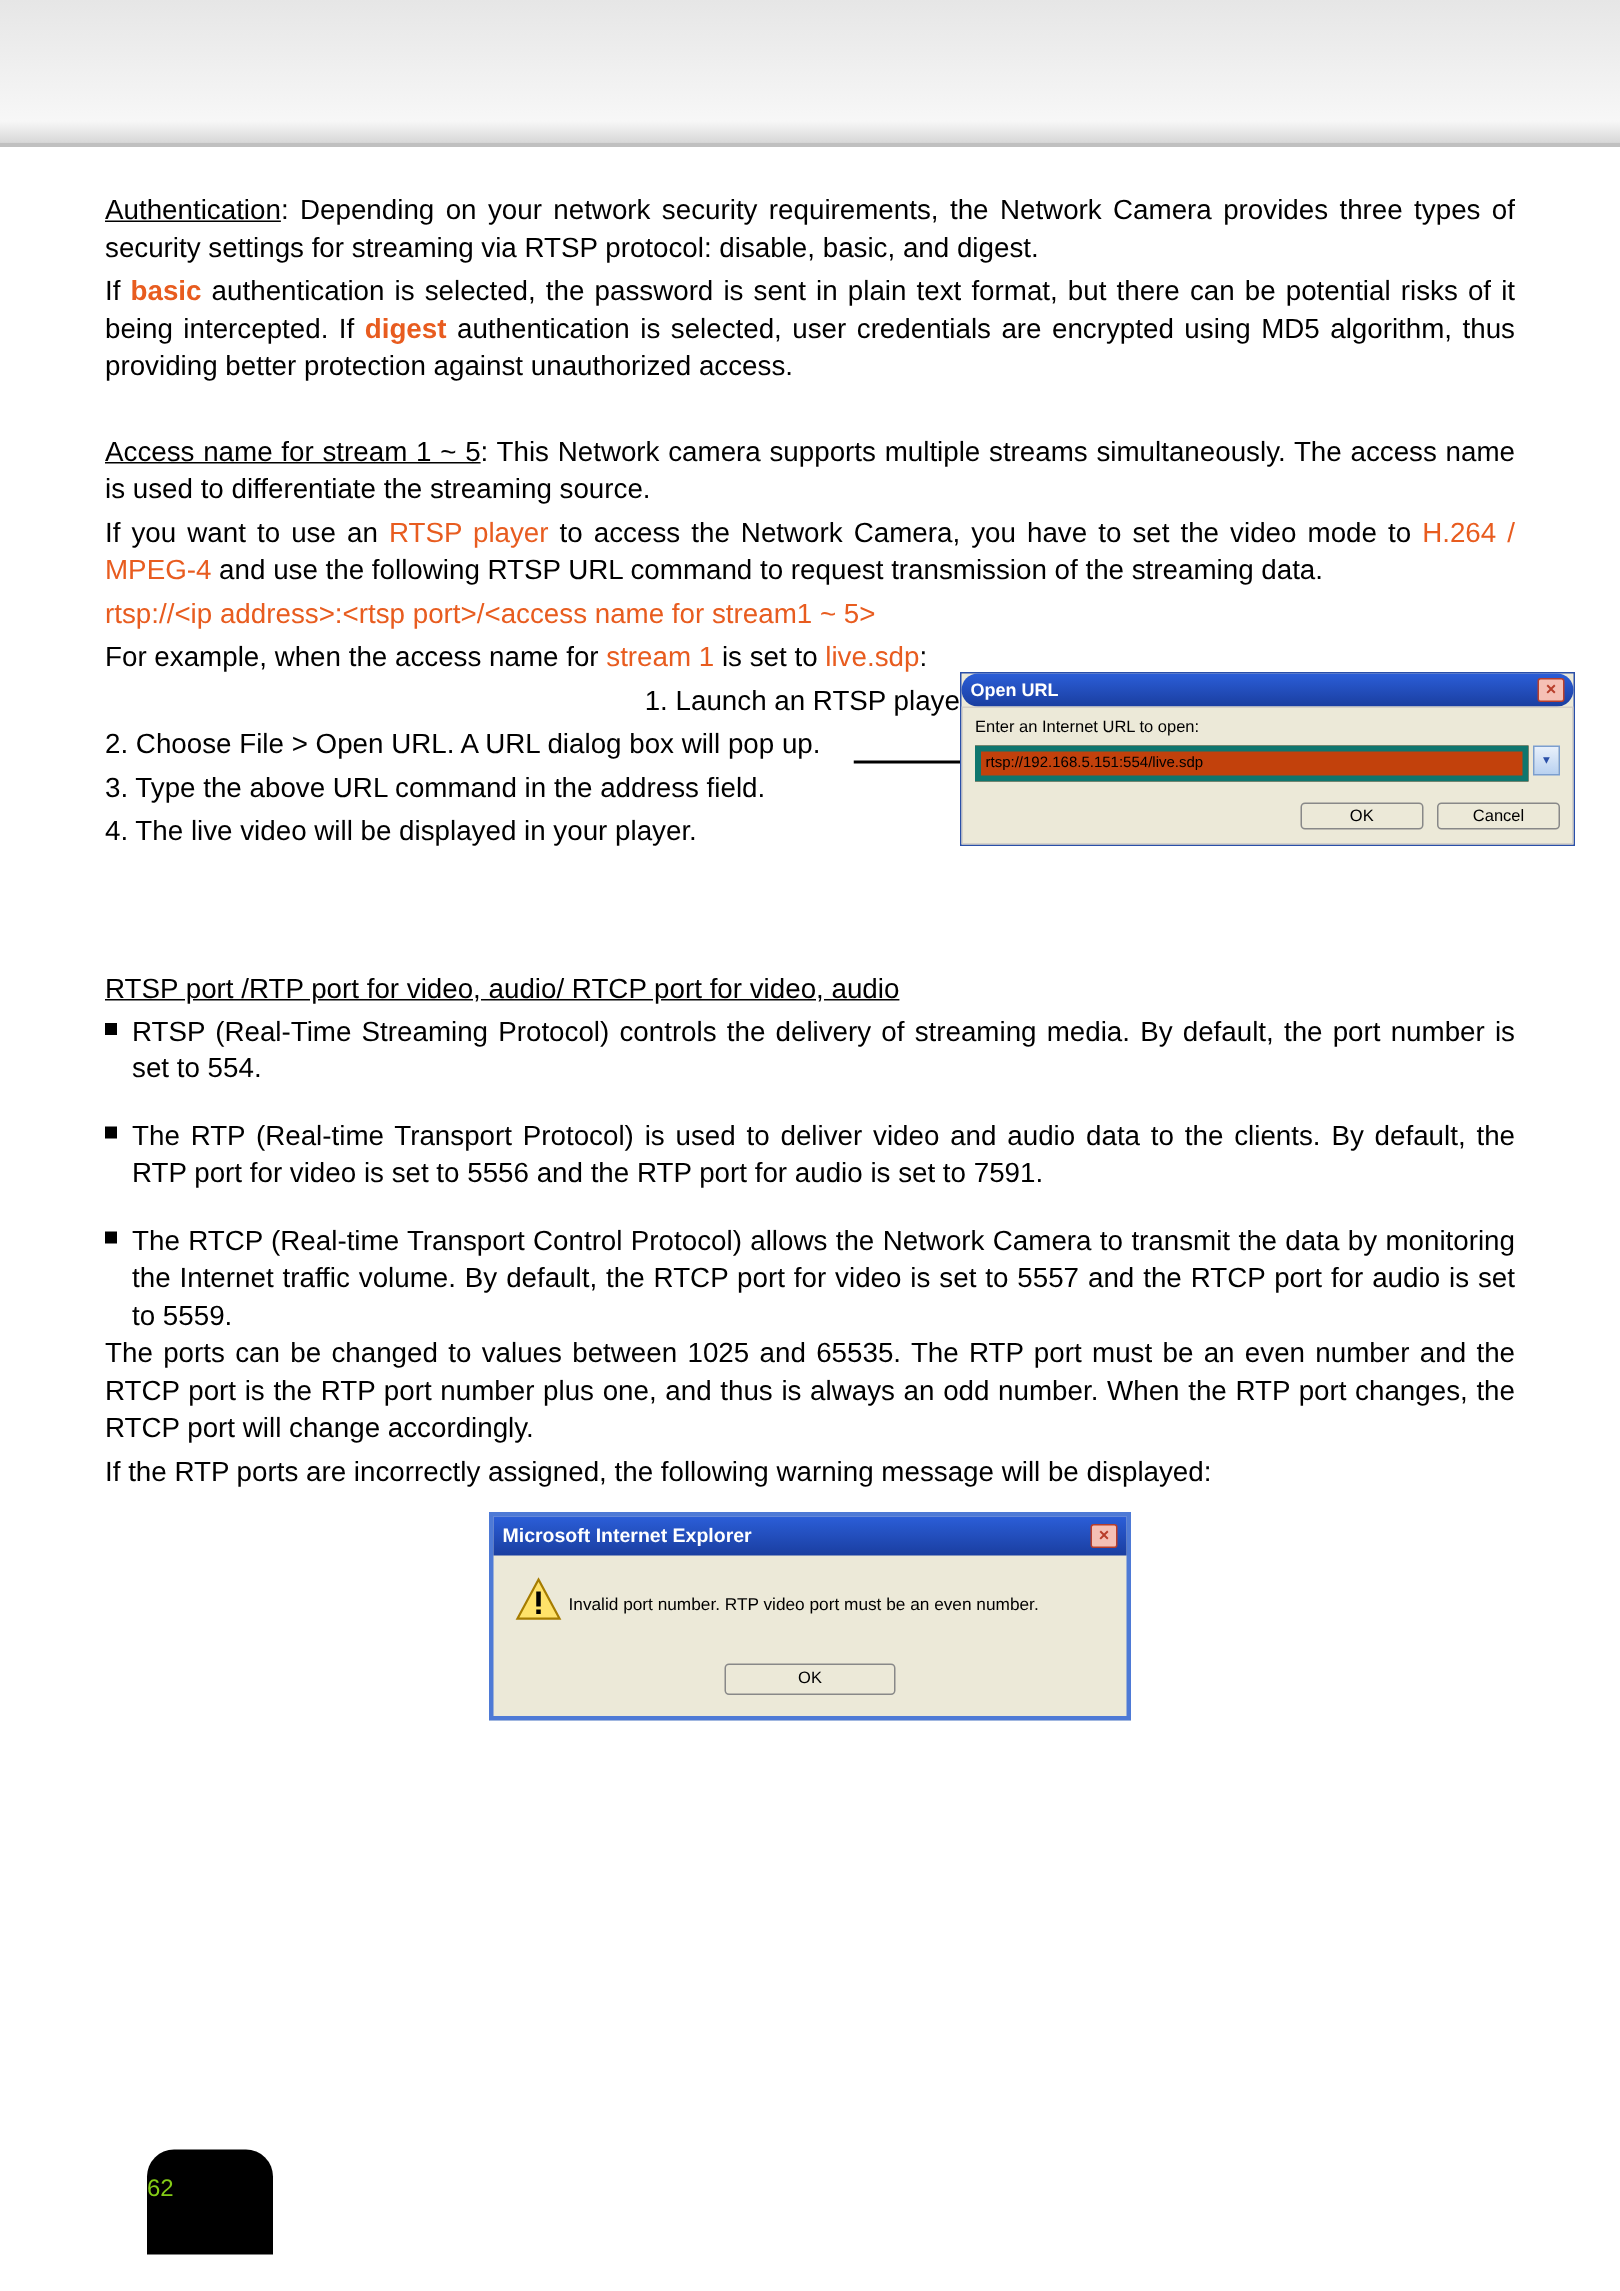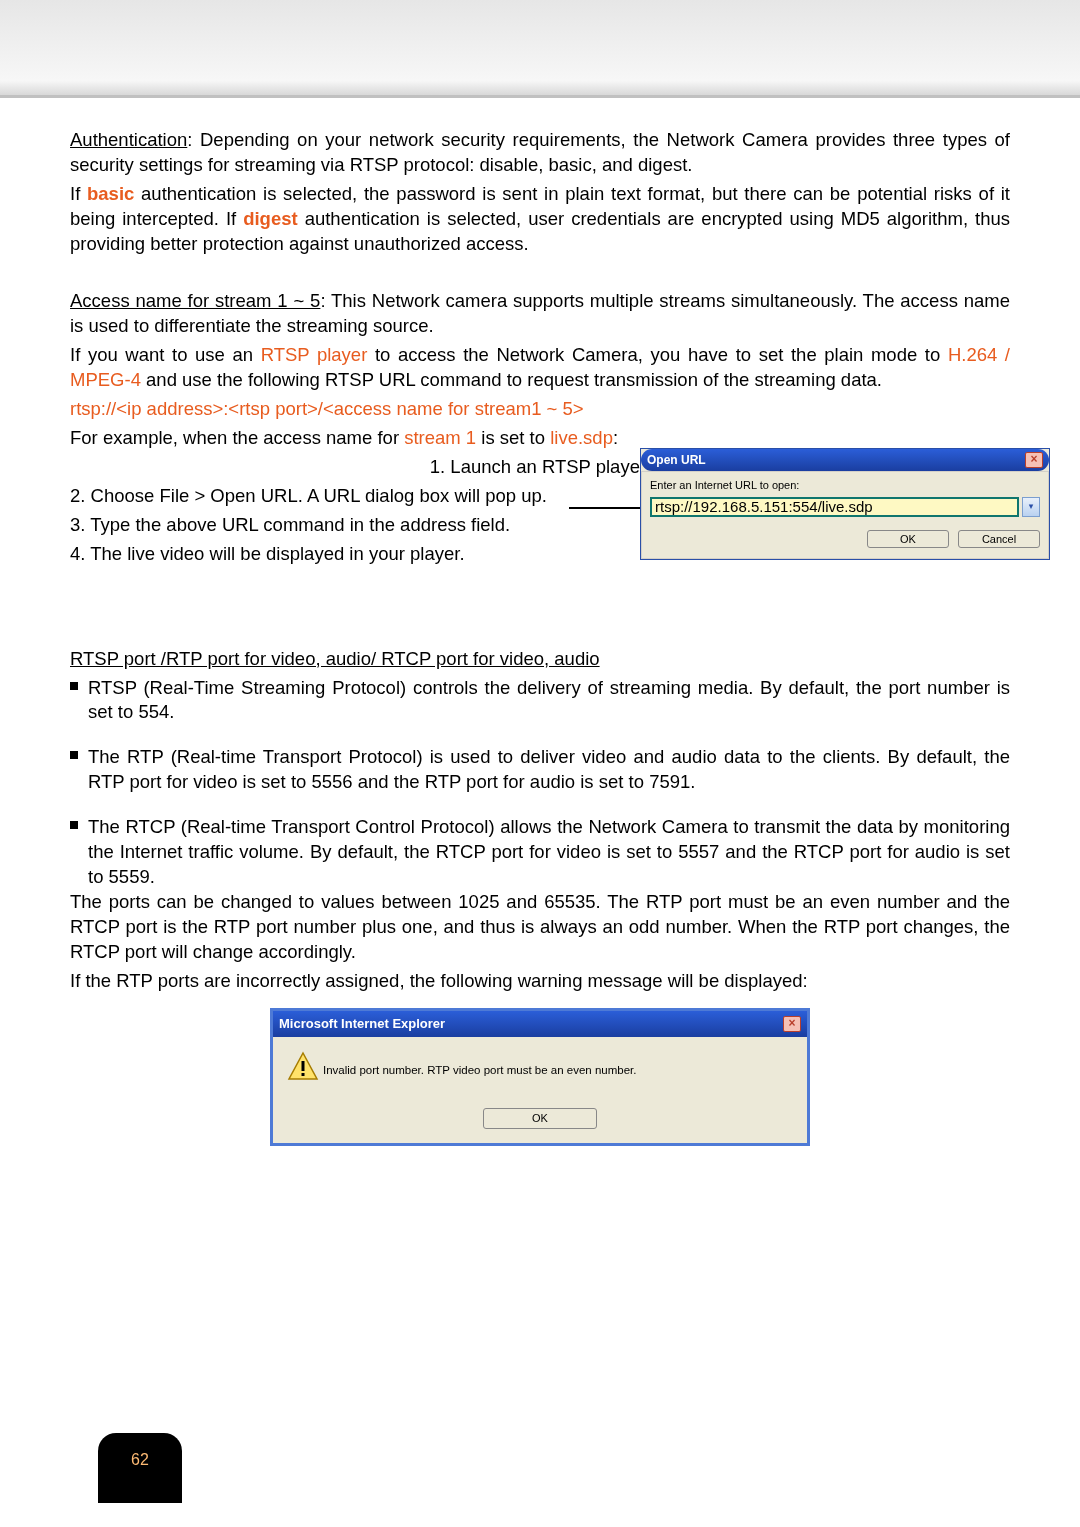--- a/index.html
+++ b/index.html
@@ -85,24 +85,24 @@
     border: 1px solid #d4d0c8;
   }
   .ou-label {
     font-size: 11px;
     color: #000;
     margin-bottom: 4px;
   }
   .ou-input-row { display: flex; gap: 3px; }
   .ou-input {
     flex: 1;
-    font-size: 15px;
+    font-size: 10px;
     padding: 1px 3px;
-    border: 2px solid #0f766e;
-    background: #fef9c3;
+    border: 4px solid #0f766e;
+    background: #c2410c;
     height: 14px;
     line-height: 14px;
     white-space: nowrap;
     overflow: hidden;
   }
   .ou-drop {
     width: 16px;
     height: 18px;
     border: 1px solid #7b9ecf;
     background: linear-gradient(#e8f0fb,#b9d1f0);
@@ -123,21 +123,21 @@
     padding: 1px 10px;
     border: 1px solid #888;
     border-radius: 3px;
     background: #ece9d8;
     margin-left: 4px;
   }
 
   
   .warn-wrap {
     margin: 14px auto 0 auto;
-    width: 540px;
+    width: 428px;
     position: relative;
   }
   .warn-outer {
     border: 3px solid #4e7ad6;
     padding: 0;
     background: #ece9d8;
   }
   .warn-title {
     background: linear-gradient(to bottom, #2b5ed8, #1a3ea0);
     color: #fff;
@@ -176,25 +176,25 @@
 
   
   .page-tab {
     position: absolute;
     left: 98px;
     bottom: 24px;
     width: 84px;
     height: 70px;
     background: #000;
     border-radius: 18px 18px 0 0;
-    color: #fdba74;
+    color: #84cc16;
     font-size: 16px;
     display: flex;
     align-items: flex-start;
-    justify-content: center;
+    justify-content: flex-start;
     padding-top: 18px;
     box-sizing: border-box;
   }
   .page-outer {
     position: relative;
     height: 1527px;
   }
   .arrow-svg { position: absolute; }
 </style>
 </head>
@@ -211,21 +211,21 @@
 
     <p class="para-gap">
       <span>If </span><span class="highlight-b">basic</span><span> authentication is selected, the password is sent in plain text format, but there can be potential risks of it being intercepted. If </span><span class="highlight-b">digest</span><span> authentication is selected, user credentials are encrypted using MD5 algorithm, thus providing better protection against unauthorized access.</span>
     </p>
 
     <p style="margin-top:32px">
       <span class="u">Access name for stream 1 ~ 5</span><span>: This Network camera supports multiple streams simultaneously. The access name is used to differentiate the streaming source.</span>
     </p>
 
     <p>
-      <span>If you want to use an </span><span class="highlight">RTSP player</span><span> to access the Network Camera, you have to set the plain mode to </span><span class="highlight">H.264 / MPEG-4</span><span> and use the following RTSP URL command to request transmission of the streaming data.</span>
+      <span>If you want to use an </span><span class="highlight">RTSP player</span><span> to access the Network Camera, you have to set the video mode to </span><span class="highlight">H.264 / MPEG-4</span><span> and use the following RTSP URL command to request transmission of the streaming data.</span>
     </p>
 
     <p class="para-gap"><span class="highlight">rtsp://&lt;ip address&gt;:&lt;rtsp port&gt;/&lt;access name for stream1 ~ 5&gt;</span></p>
 
     <div class="two-col">
       <p style="text-align:left">
         <span>For example, when the access name for </span><span class="highlight">stream 1</span><span> is set to </span><span class="highlight">live.sdp</span><span>:</span>
       </p>
       <p style="text-align:center">1. Launch an RTSP player.</p>
       <p style="text-align:left">2. Choose File &gt; Open URL. A URL dialog box will pop up.</p>

